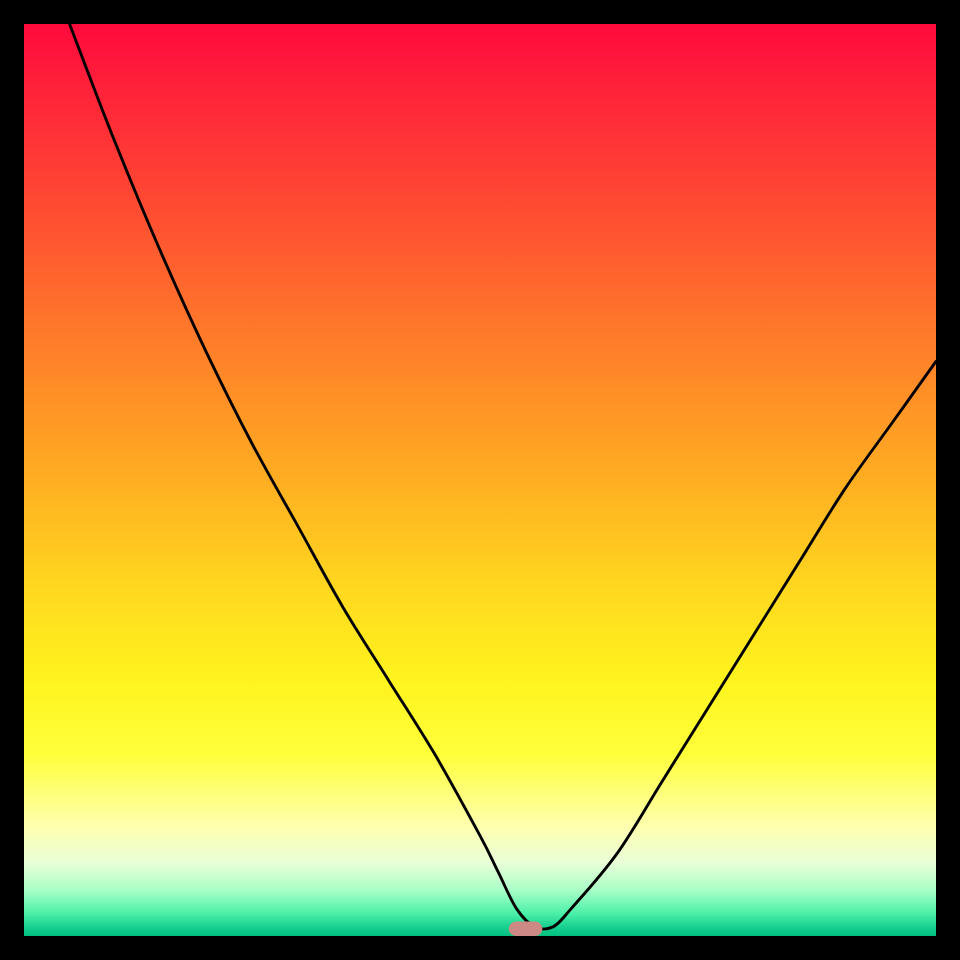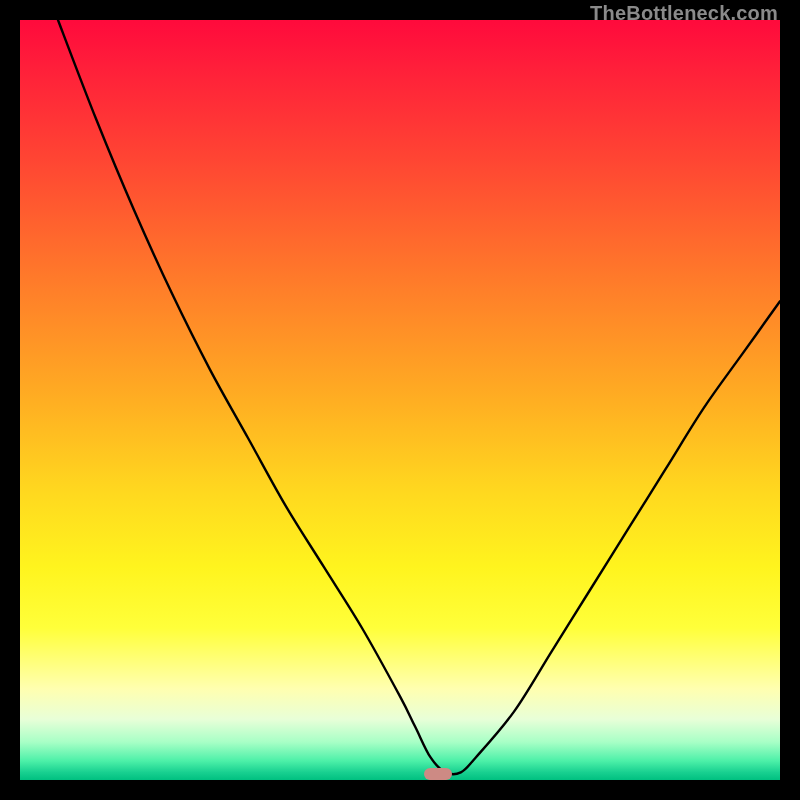--- a/index.html
+++ b/index.html
@@ -65,21 +65,20 @@
     top: 0;
     width: 760px;
     height: 760px;
     overflow: visible;
   }
 </style>
 </head>
 <body>
 
 <div class="frame">
-  <div class="watermark">TheBottleneck.com</div>
 
   <div class="plot">
     <svg class="curve" viewBox="0 0 760 760" preserveAspectRatio="none">
       <path fill="none" stroke="#000" stroke-width="2.4" stroke-linejoin="round" stroke-linecap="round" d="M 38 0 C 44.3 16.5, 63.3 67.1, 76.0 98.8 C 88.7 130.5, 101.3 160.9, 114.0 190.0 C 126.7 219.1, 139.3 247.0, 152.0 273.6 C 164.7 300.2, 177.3 325.5, 190.0 349.6 C 202.7 373.7, 215.3 395.2, 228.0 418.0 C 240.7 440.8, 253.3 464.9, 266.0 486.4 C 278.7 507.9, 291.3 526.9, 304.0 547.2 C 316.7 567.5, 329.3 586.5, 342.0 608.0 C 354.7 629.5, 371.1 659.9, 380.0 676.4 C 388.9 692.9, 390.1 696.7, 395.2 706.8 C 400.3 716.9, 405.3 729.6, 410.4 737.2 C 415.5 744.8, 420.5 749.9, 425.6 752.4 C 430.7 754.9, 435.7 754.9, 440.8 752.4 C 445.9 749.9, 447.1 747.3, 456.0 737.2 C 464.9 727.1, 481.3 709.3, 494.0 691.6 C 506.7 673.9, 519.3 651.1, 532.0 630.8 C 544.7 610.5, 557.3 590.3, 570.0 570.0 C 582.7 549.7, 595.3 529.5, 608.0 509.2 C 620.7 488.9, 633.3 468.7, 646.0 448.4 C 658.7 428.1, 671.3 406.6, 684.0 387.6 C 696.7 368.6, 709.3 352.1, 722.0 334.4 C 734.7 316.7, 753.7 290.1, 760.0 281.2"></path>
     </svg>
     <div class="marker" style="left: 418px; top: 753.92px;"></div>
   </div>
 </div>
 
 </body></html>

